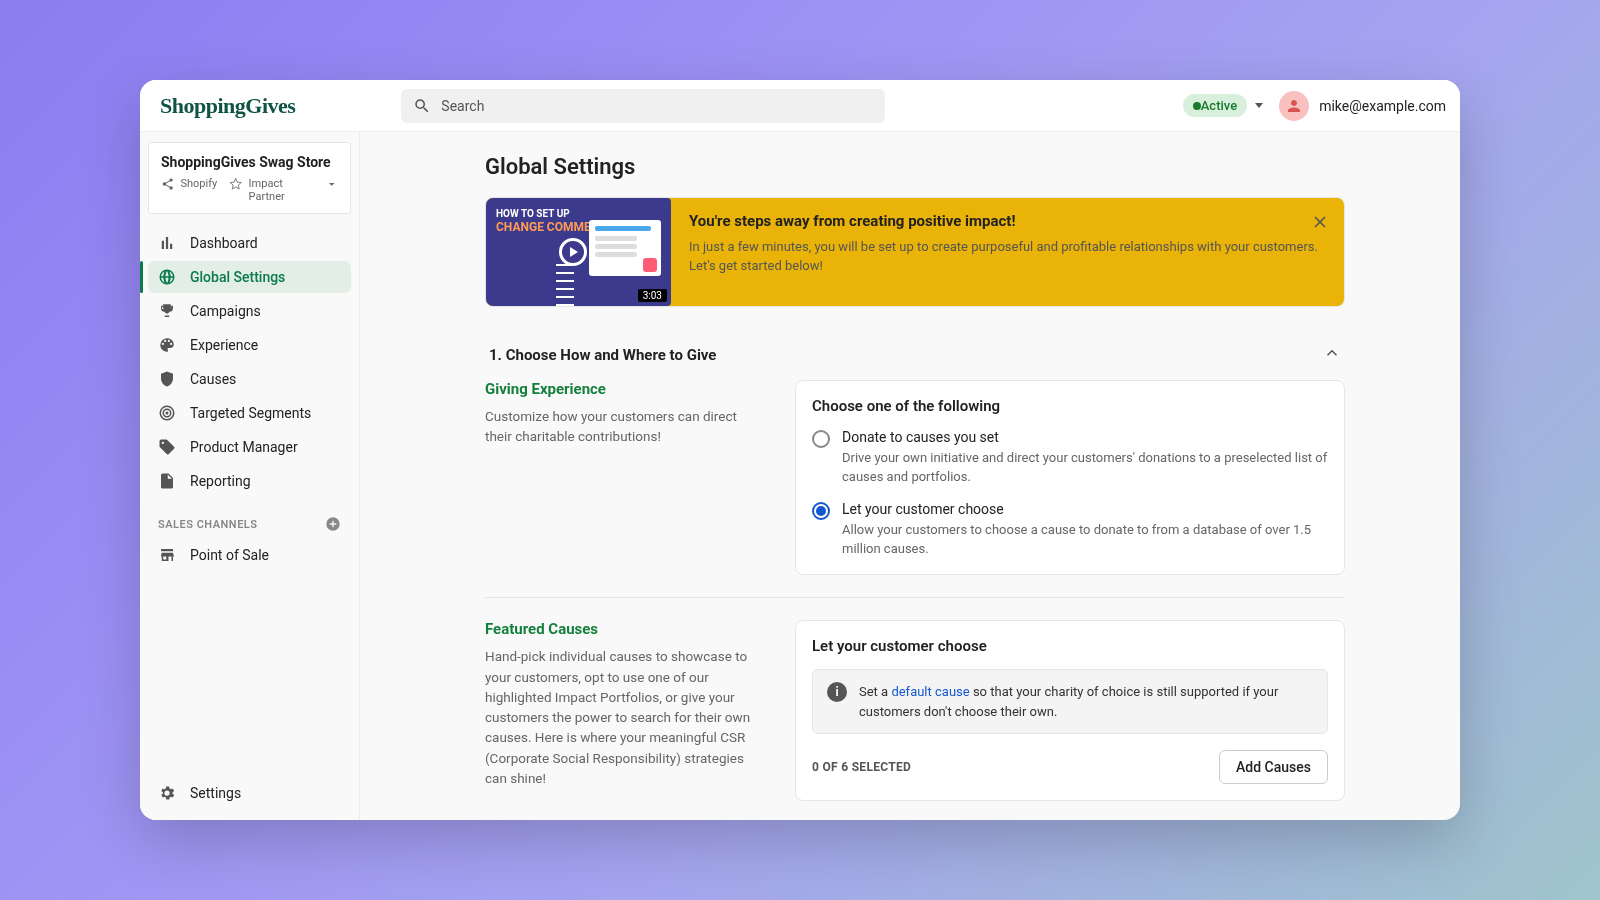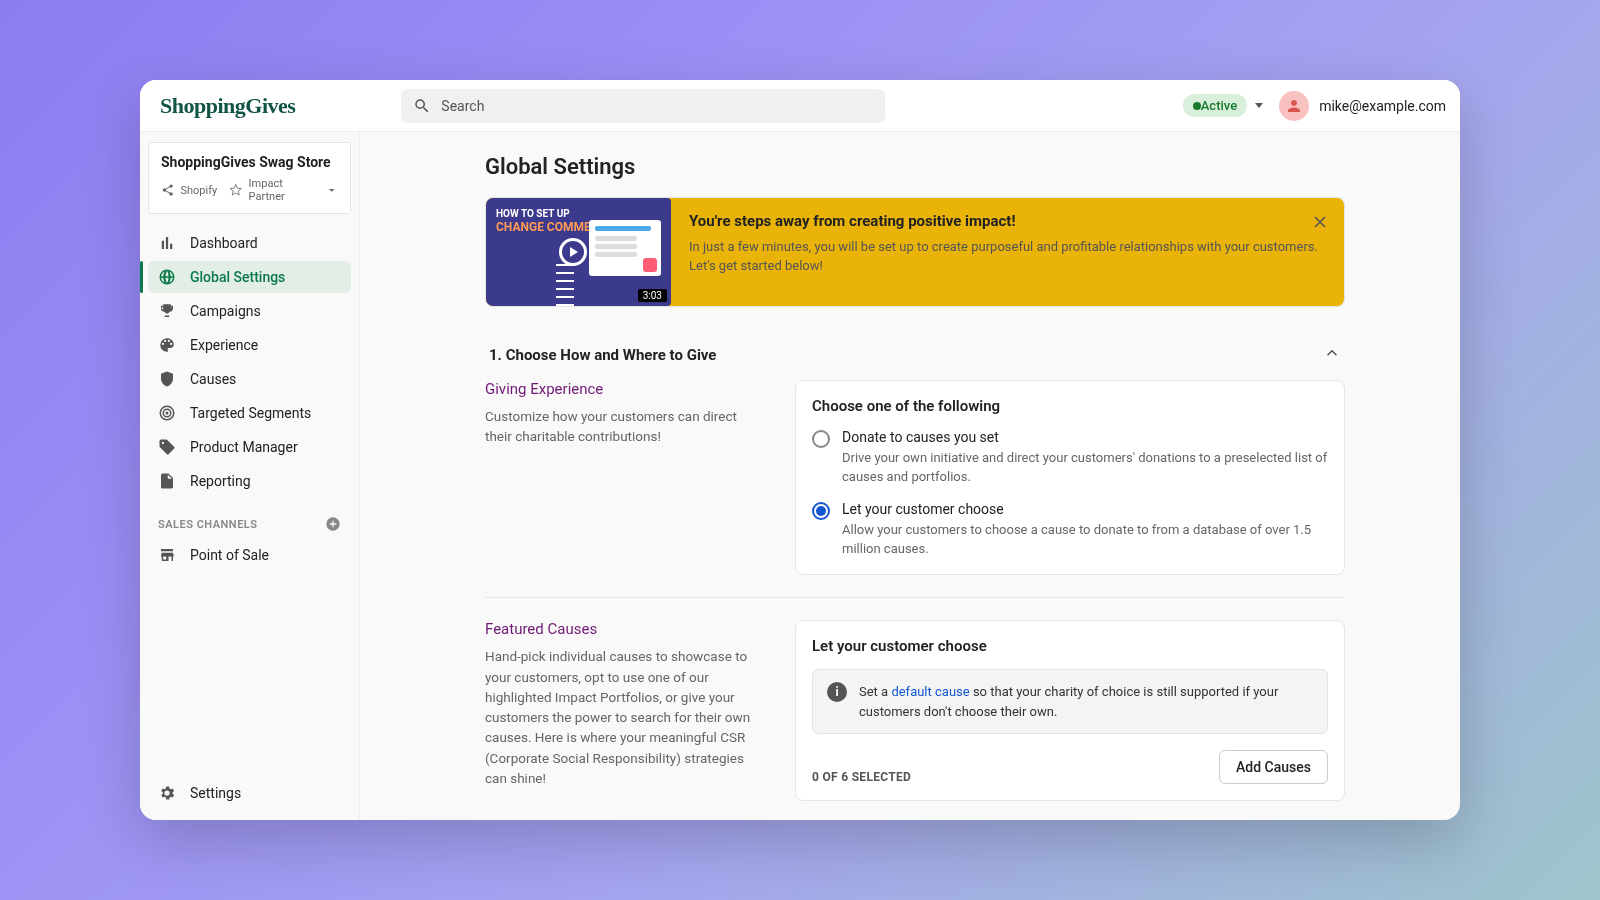--- a/index.html
+++ b/index.html
@@ -15,21 +15,21 @@
 .status-pill{display:flex;align-items:center;background:#d8f0db;color:#1a7a2e;padding:4px 10px;border-radius:12px;font-size:13px;font-weight:500}
 .dot{width:8px;height:8px;border-radius:50%;background:#1a7a2e}
 .caret{width:0;height:0;border-left:4px solid transparent;border-right:4px solid transparent;border-top:5px solid #555}
 .avatar{width:30px;height:30px;border-radius:50%;background:#f9c0c0;display:flex;align-items:center;justify-content:center}
 .avatar svg{width:18px;height:18px;fill:#d9534f}
 .email{font-size:14px;color:#222}
 .body{flex:1;display:flex;overflow:hidden}
 .sidebar{width:220px;background:#f9f9f9;border-right:1px solid #eee;padding:10px 8px;display:flex;flex-direction:column}
 .store-card{background:#fff;border:1px solid #e5e5e5;border-radius:3px;padding:10px 12px;margin-bottom:12px}
 .store-name{font-size:14px;font-weight:700;color:#222;line-height:1.3;margin-bottom:6px}
-.store-meta{display:flex;align-items:center;gap:6px;font-size:11px;color:#666}
+.store-meta{display:flex;gap:6px;font-size:11px;color:#666}
 .store-meta .sep{flex:1}
 .nav-item{display:flex;align-items:center;gap:14px;padding:7px 10px;border-radius:6px;font-size:14px;color:#222;cursor:pointer;margin:1px 0}
 .nav-item.active{background:#e3eee6;color:#0a7a4a;font-weight:500;position:relative}
 .nav-item.active::before{content:'';position:absolute;left:-8px;top:0;bottom:0;width:3px;background:#0a7a4a;border-radius:2px}
 .nav-icon{width:18px;height:18px;display:flex;align-items:center;justify-content:center;flex-shrink:0}
 .nav-icon svg{width:18px;height:18px;fill:#555}
 .nav-item.active .nav-icon svg{fill:#0a7a4a}
 .section-label{font-size:11px;font-weight:600;color:#888;letter-spacing:.5px;padding:18px 10px 6px;display:flex;align-items:center;justify-content:space-between}
 .section-label svg{width:16px;height:16px;fill:#888}
 .spacer{flex:1}
@@ -52,37 +52,37 @@
 .banner-title{font-size:15px;font-weight:700;color:#222;margin-bottom:8px}
 .banner-desc{font-size:13px;color:#555;line-height:1.45}
 .banner-close{position:absolute;top:14px;right:14px;cursor:pointer}
 .banner-close svg{width:20px;height:20px;stroke:#555;stroke-width:2;fill:none}
 .accordion-head{display:flex;align-items:center;justify-content:space-between;padding:10px 4px 14px;cursor:pointer}
 .accordion-title{font-size:15px;font-weight:700;color:#222}
 .accordion-chev svg{width:18px;height:18px;stroke:#555;stroke-width:2;fill:none}
 .row{display:flex;gap:30px;padding-bottom:22px;border-bottom:1px solid #e5e5e5;margin-bottom:22px}
 .row.last{border-bottom:none}
 .row-left{width:280px;flex-shrink:0}
-.row-left h3{font-size:15px;font-weight:400;color:#701a75;margin-bottom:8px}
+.row-left h3{font-size:15px;font-weight:700;color:#15803d;margin-bottom:8px}
 .row-left p{font-size:13.5px;color:#666;line-height:1.5}
 .row-right{flex:1}
 .card{background:#fff;border:1px solid #e5e5e5;border-radius:8px;padding:16px}
 .card h4{font-size:15px;font-weight:600;color:#222;margin-bottom:14px}
 .radio-row{display:flex;gap:12px;margin-bottom:14px}
 .radio-row:last-child{margin-bottom:0}
 .radio{width:18px;height:18px;border:2px solid #888;border-radius:50%;flex-shrink:0;margin-top:1px;position:relative}
 .radio.checked{border-color:#1557d0}
 .radio.checked::after{content:'';position:absolute;inset:2px;background:#1557d0;border-radius:50%}
 .radio-label{font-size:14px;color:#222;margin-bottom:4px}
 .radio-desc{font-size:13px;color:#666;line-height:1.45}
 .info-box{display:flex;gap:12px;background:#f4f4f5;border:1px solid #e5e5e5;border-radius:6px;padding:12px 14px;margin-bottom:16px}
 .info-icon{width:20px;height:20px;border-radius:50%;background:#555;color:#fff;display:flex;align-items:center;justify-content:center;flex-shrink:0;font-size:12px;font-weight:700}
 .info-text{font-size:13px;color:#333;line-height:1.5}
 .info-text a{color:#1557d0;text-decoration:none}
-.card-row{display:flex;align-items:flex-end;justify-content:space-between}
+.card-row{display:flex;align-items:center;justify-content:space-between}
 .selected-count{font-size:12px;font-weight:700;color:#555;letter-spacing:.3px}
 .btn-outline{background:#fff;border:1px solid #ccc;border-radius:6px;padding:8px 16px;font-size:14px;font-weight:500;color:#222;cursor:pointer}
 .mi{width:14px;height:14px;fill:#666}
 </style>
 </head>
 <body>
 
 <div class="window">
   <div class="topbar">
     <div class="logo">ShoppingGives</div>

